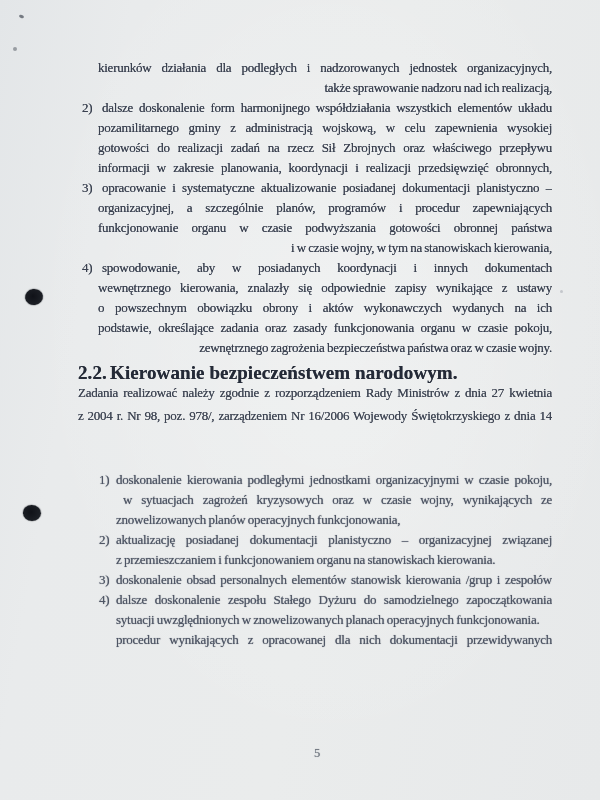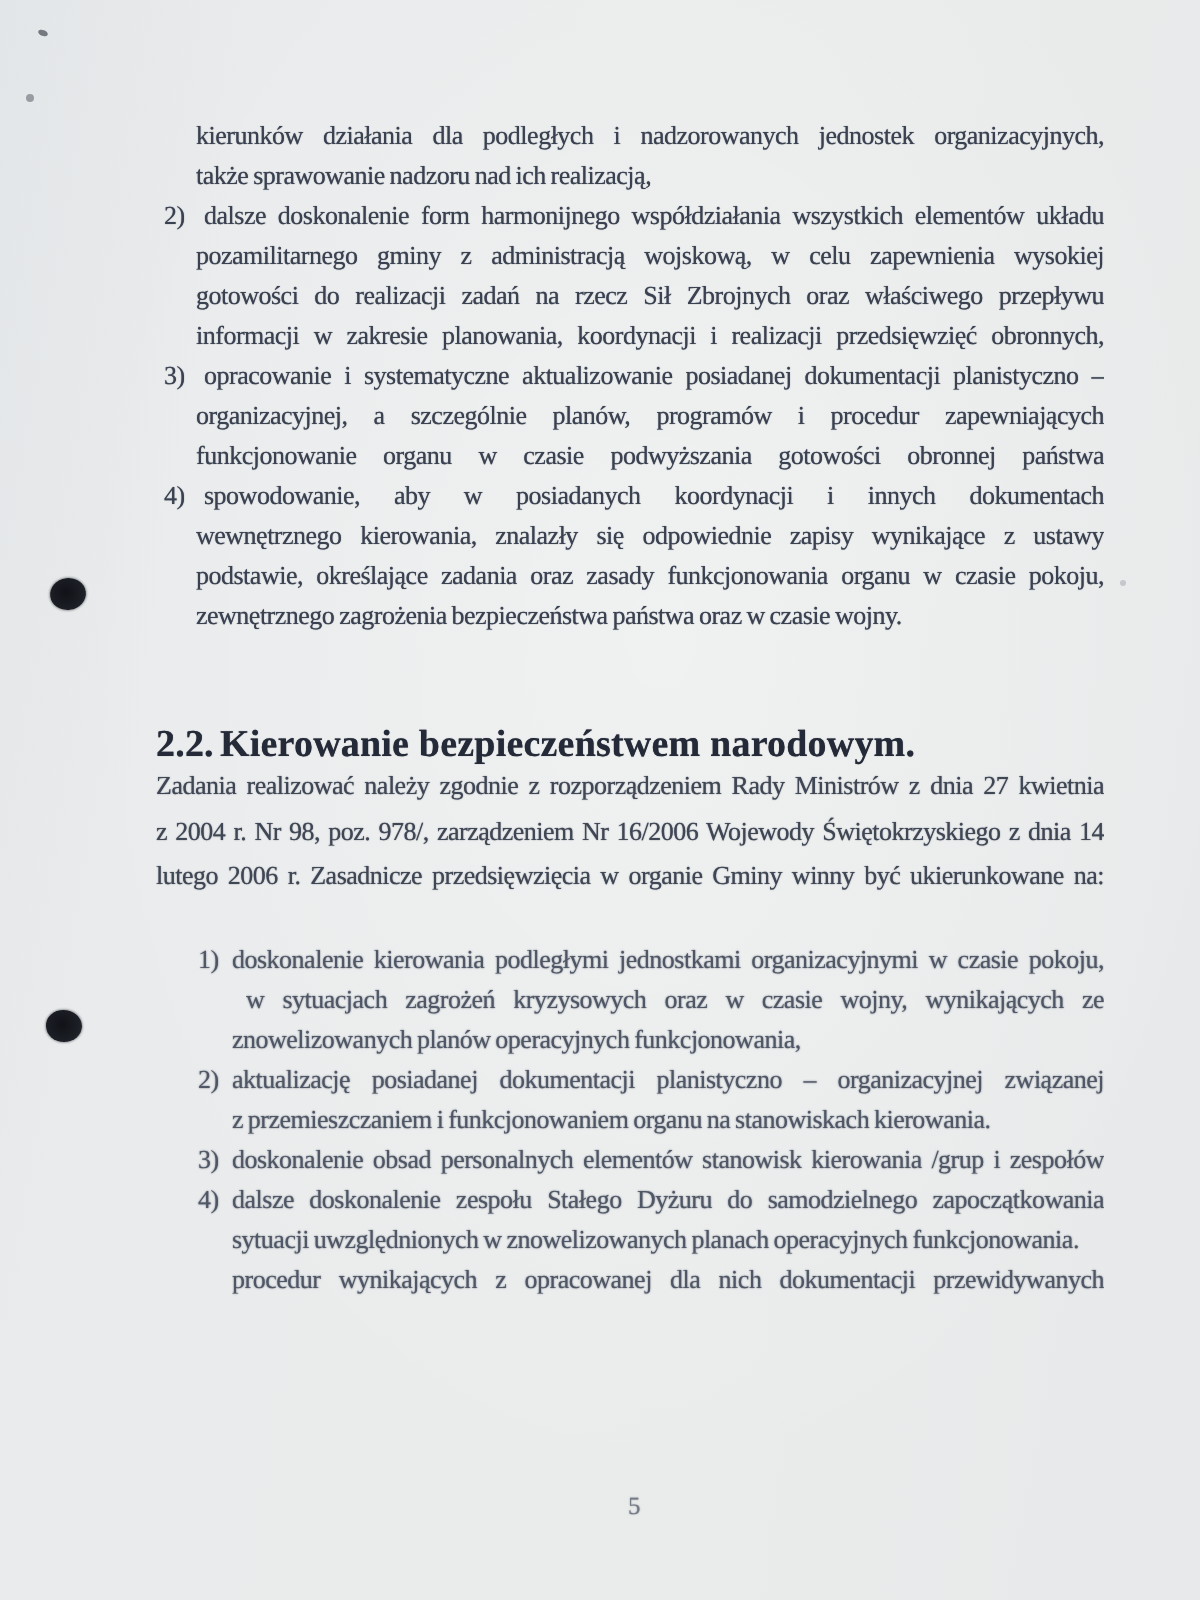--- a/index.html
+++ b/index.html
@@ -29,21 +29,21 @@
   .lower  { top: 470px; line-height: 20px; color: #4f5665; text-shadow: 0 0 0.9px rgba(79,86,101,0.9); filter: blur(0.28px); }
 
   .line { position: relative; overflow: hidden; }
   .upper .line, .lower .line { height: 20px; }
   .para  .line { height: 22.5px; }
   .line.just { text-align: justify; text-align-last: justify; }
   .line .txt { display: block; }
 
   .upper .line.has-num { padding-left: 24px; }
   .upper .num { position: absolute; left: 4px; top: 0; }
-  .upper .line.cont { margin-left: 20px; }
+  .upper .line.cont { margin-left: 20px; text-align: right; }
 
   .lower .line.has-num { padding-left: 38px; }
   .lower .num { position: absolute; left: 21px; top: 0; }
   .lower .line.cont  { margin-left: 38px; }
   .lower .line.cont2 { margin-left: 45px; }
 
   
   .heading {
     position: absolute; left: 78px; top: 362px; width: 474px;
     font-size: 19px; font-weight: bold;
@@ -98,38 +98,39 @@
       </div>
       <div class="line just cont">pozamilitarnego gminy z administracją wojskową, w celu zapewnienia wysokiej</div>
       <div class="line just cont">gotowości do realizacji zadań na rzecz Sił Zbrojnych oraz właściwego przepływu</div>
       <div class="line just cont">informacji w zakresie planowania, koordynacji i realizacji przedsięwzięć obronnych,</div>
       <div class="line just has-num">
         <span class="num">3)</span>
         <span class="txt">opracowanie i systematyczne aktualizowanie posiadanej dokumentacji planistyczno –</span>
       </div>
       <div class="line just cont">organizacyjnej, a szczególnie planów, programów i procedur zapewniających</div>
       <div class="line just cont">funkcjonowanie organu w czasie podwyższania gotowości obronnej państwa</div>
+      <div class="line cont">i w czasie wojny, w tym na stanowiskach kierowania,</div>
       <div class="line just has-num">
         <span class="num">4)</span>
         <span class="txt">spowodowanie, aby w posiadanych koordynacji i innych dokumentach</span>
       </div>
       <div class="line just cont">wewnętrznego kierowania, znalazły się odpowiednie zapisy wynikające z ustawy</div>
+      <div class="line just cont">o powszechnym obowiązku obrony i aktów wykonawczych wydanych na ich</div>
       <div class="line just cont">podstawie, określające zadania oraz zasady funkcjonowania organu w czasie pokoju,</div>
       <div class="line cont">zewnętrznego zagrożenia bezpieczeństwa państwa oraz w czasie wojny.</div>
     </div>
 
   <div class="heading">
     <span class="h-num">2.2.</span>
     <span class="h-title">Kierowanie bezpieczeństwem narodowym.</span>
   </div>
 
   <div class="textcol para">
       <div class="line just">Zadania realizować należy zgodnie z rozporządzeniem Rady Ministrów z dnia 27 kwietnia</div>
       <div class="line just">z 2004 r. Nr 98, poz. 978/, zarządzeniem Nr 16/2006 Wojewody Świętokrzyskiego z dnia 14</div>
-      <div class="line just">lutego 2006 r. Zasadnicze przedsięwzięcia w organie Gminy winny być ukierunkowane na:</div>
     </div>
 
   <div class="textcol lower">
       <div class="line just has-num">
         <span class="num">1)</span>
         <span class="txt">doskonalenie kierowania podległymi jednostkami organizacyjnymi w czasie pokoju,</span>
       </div>
       <div class="line just cont2">w sytuacjach zagrożeń kryzysowych oraz w czasie wojny, wynikających ze</div>
       <div class="line cont">znowelizowanych planów operacyjnych funkcjonowania,</div>
       <div class="line just has-num">

